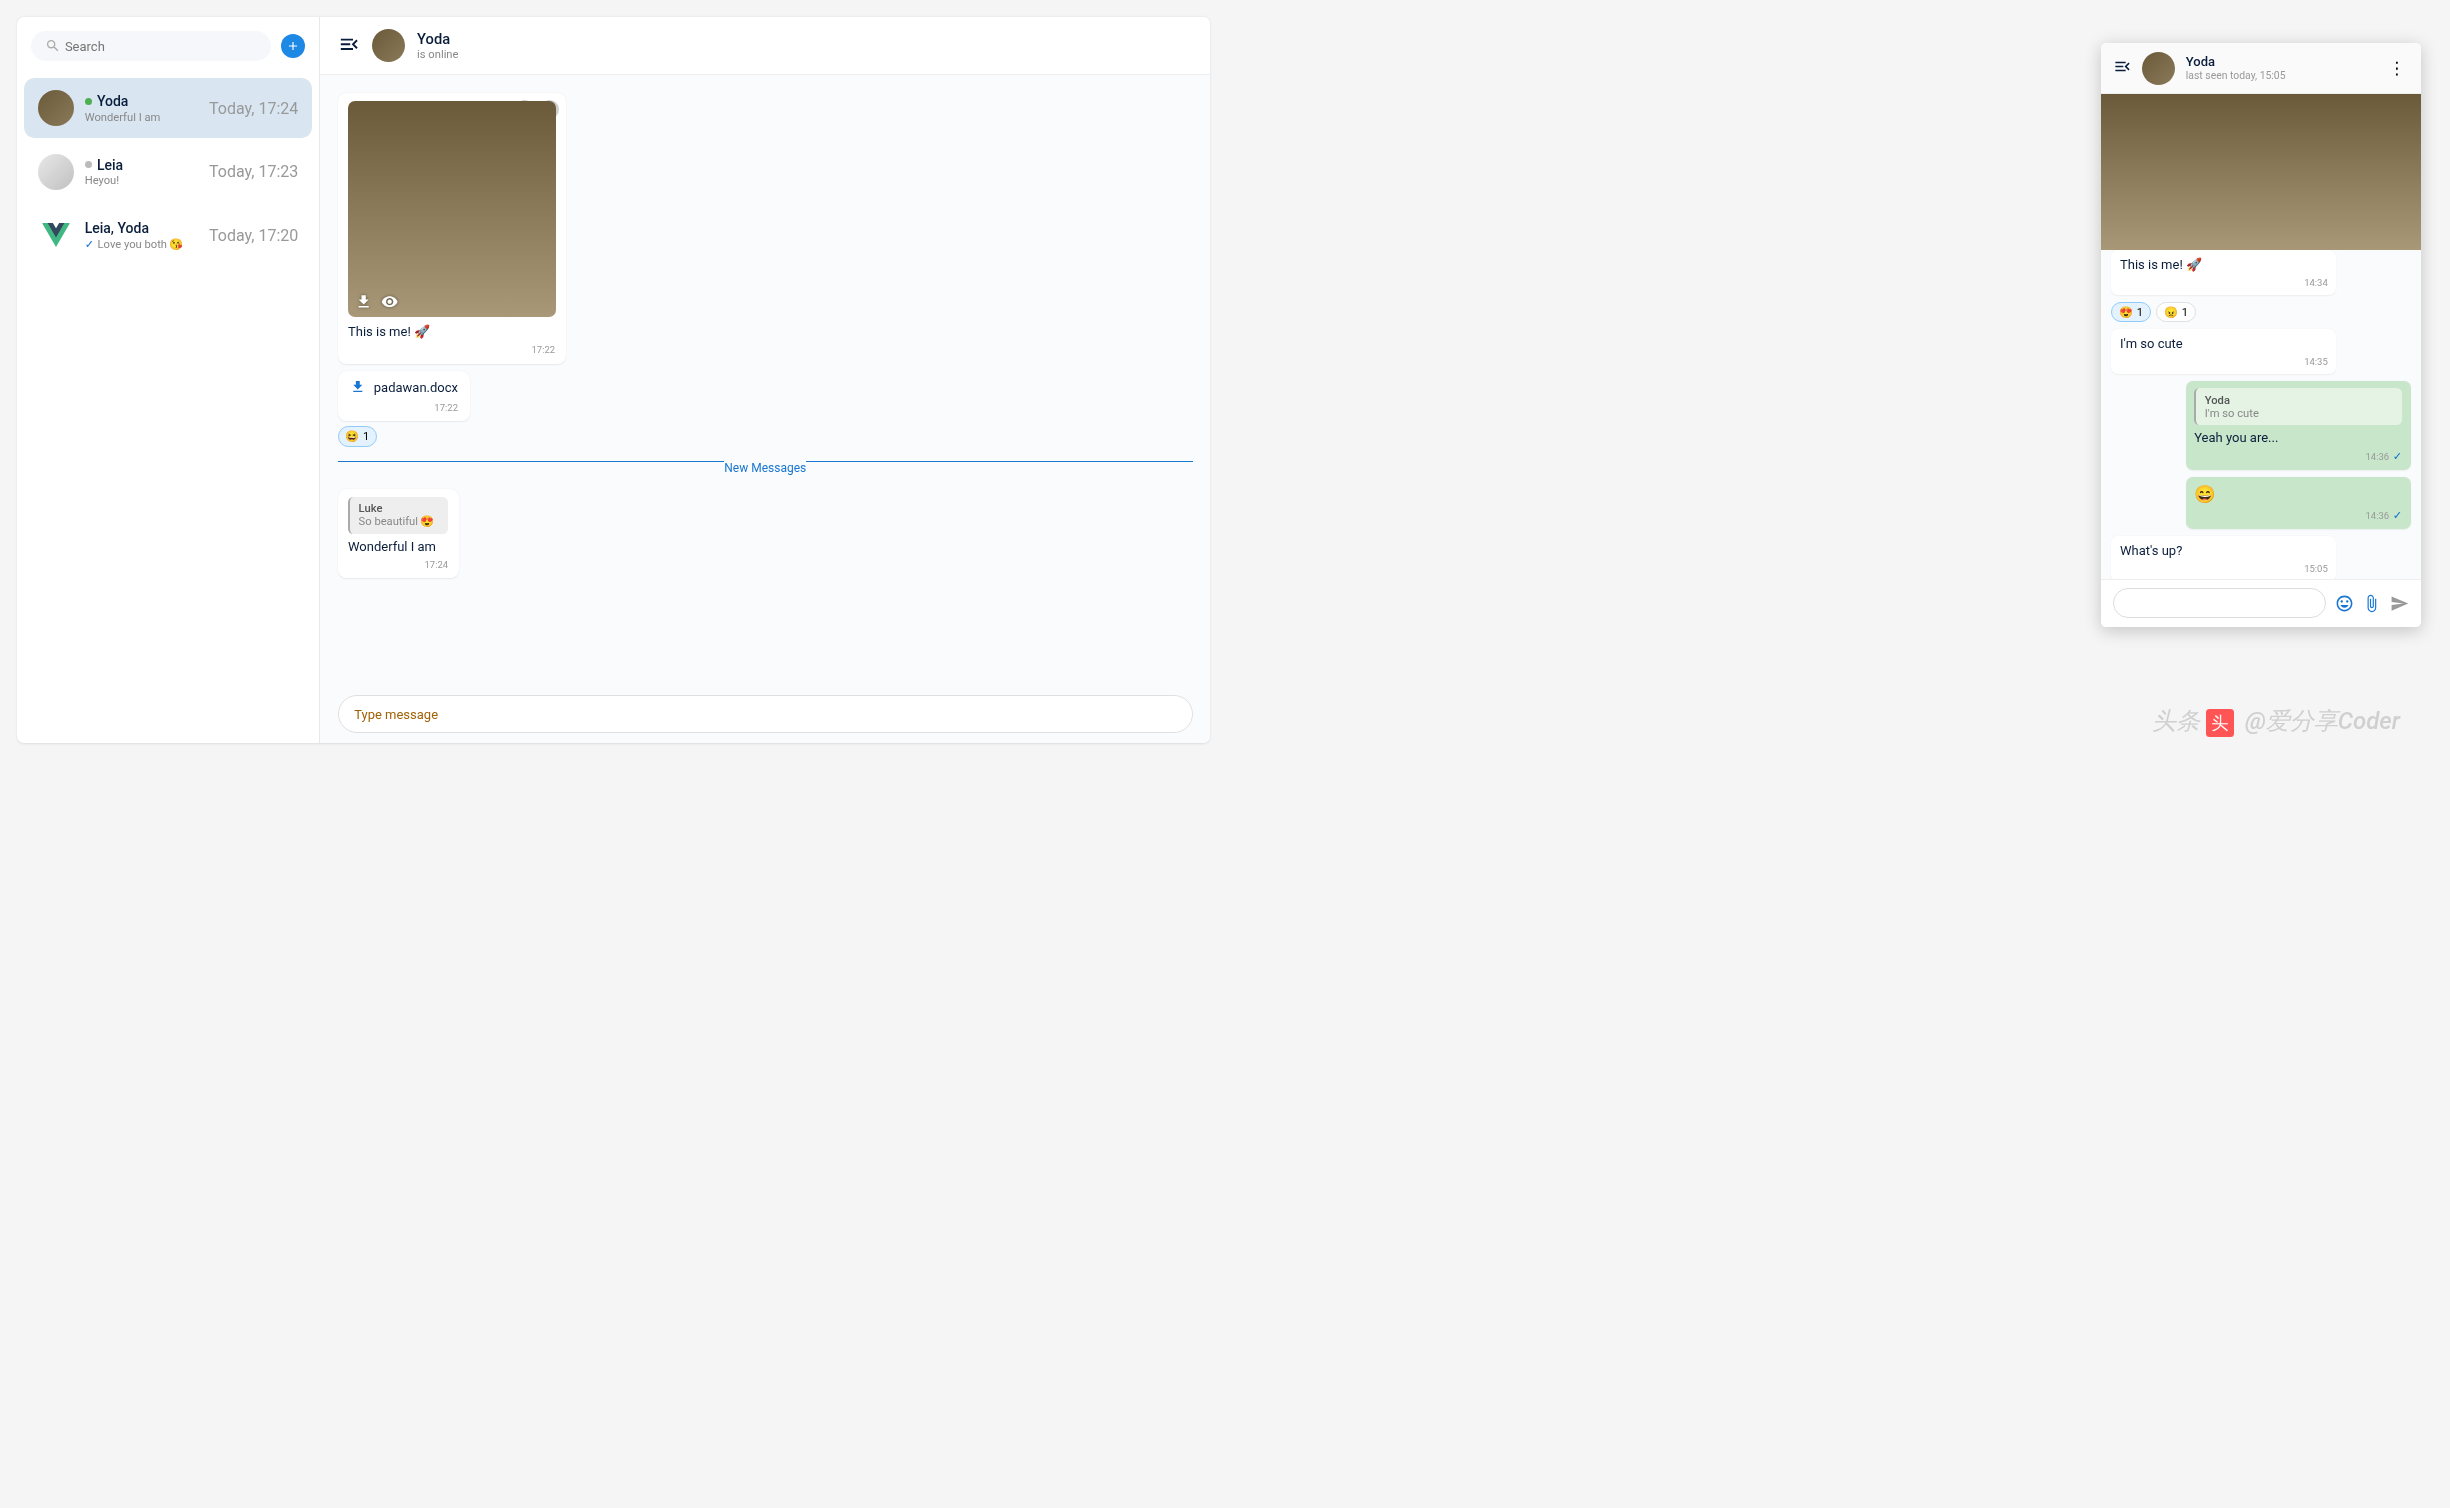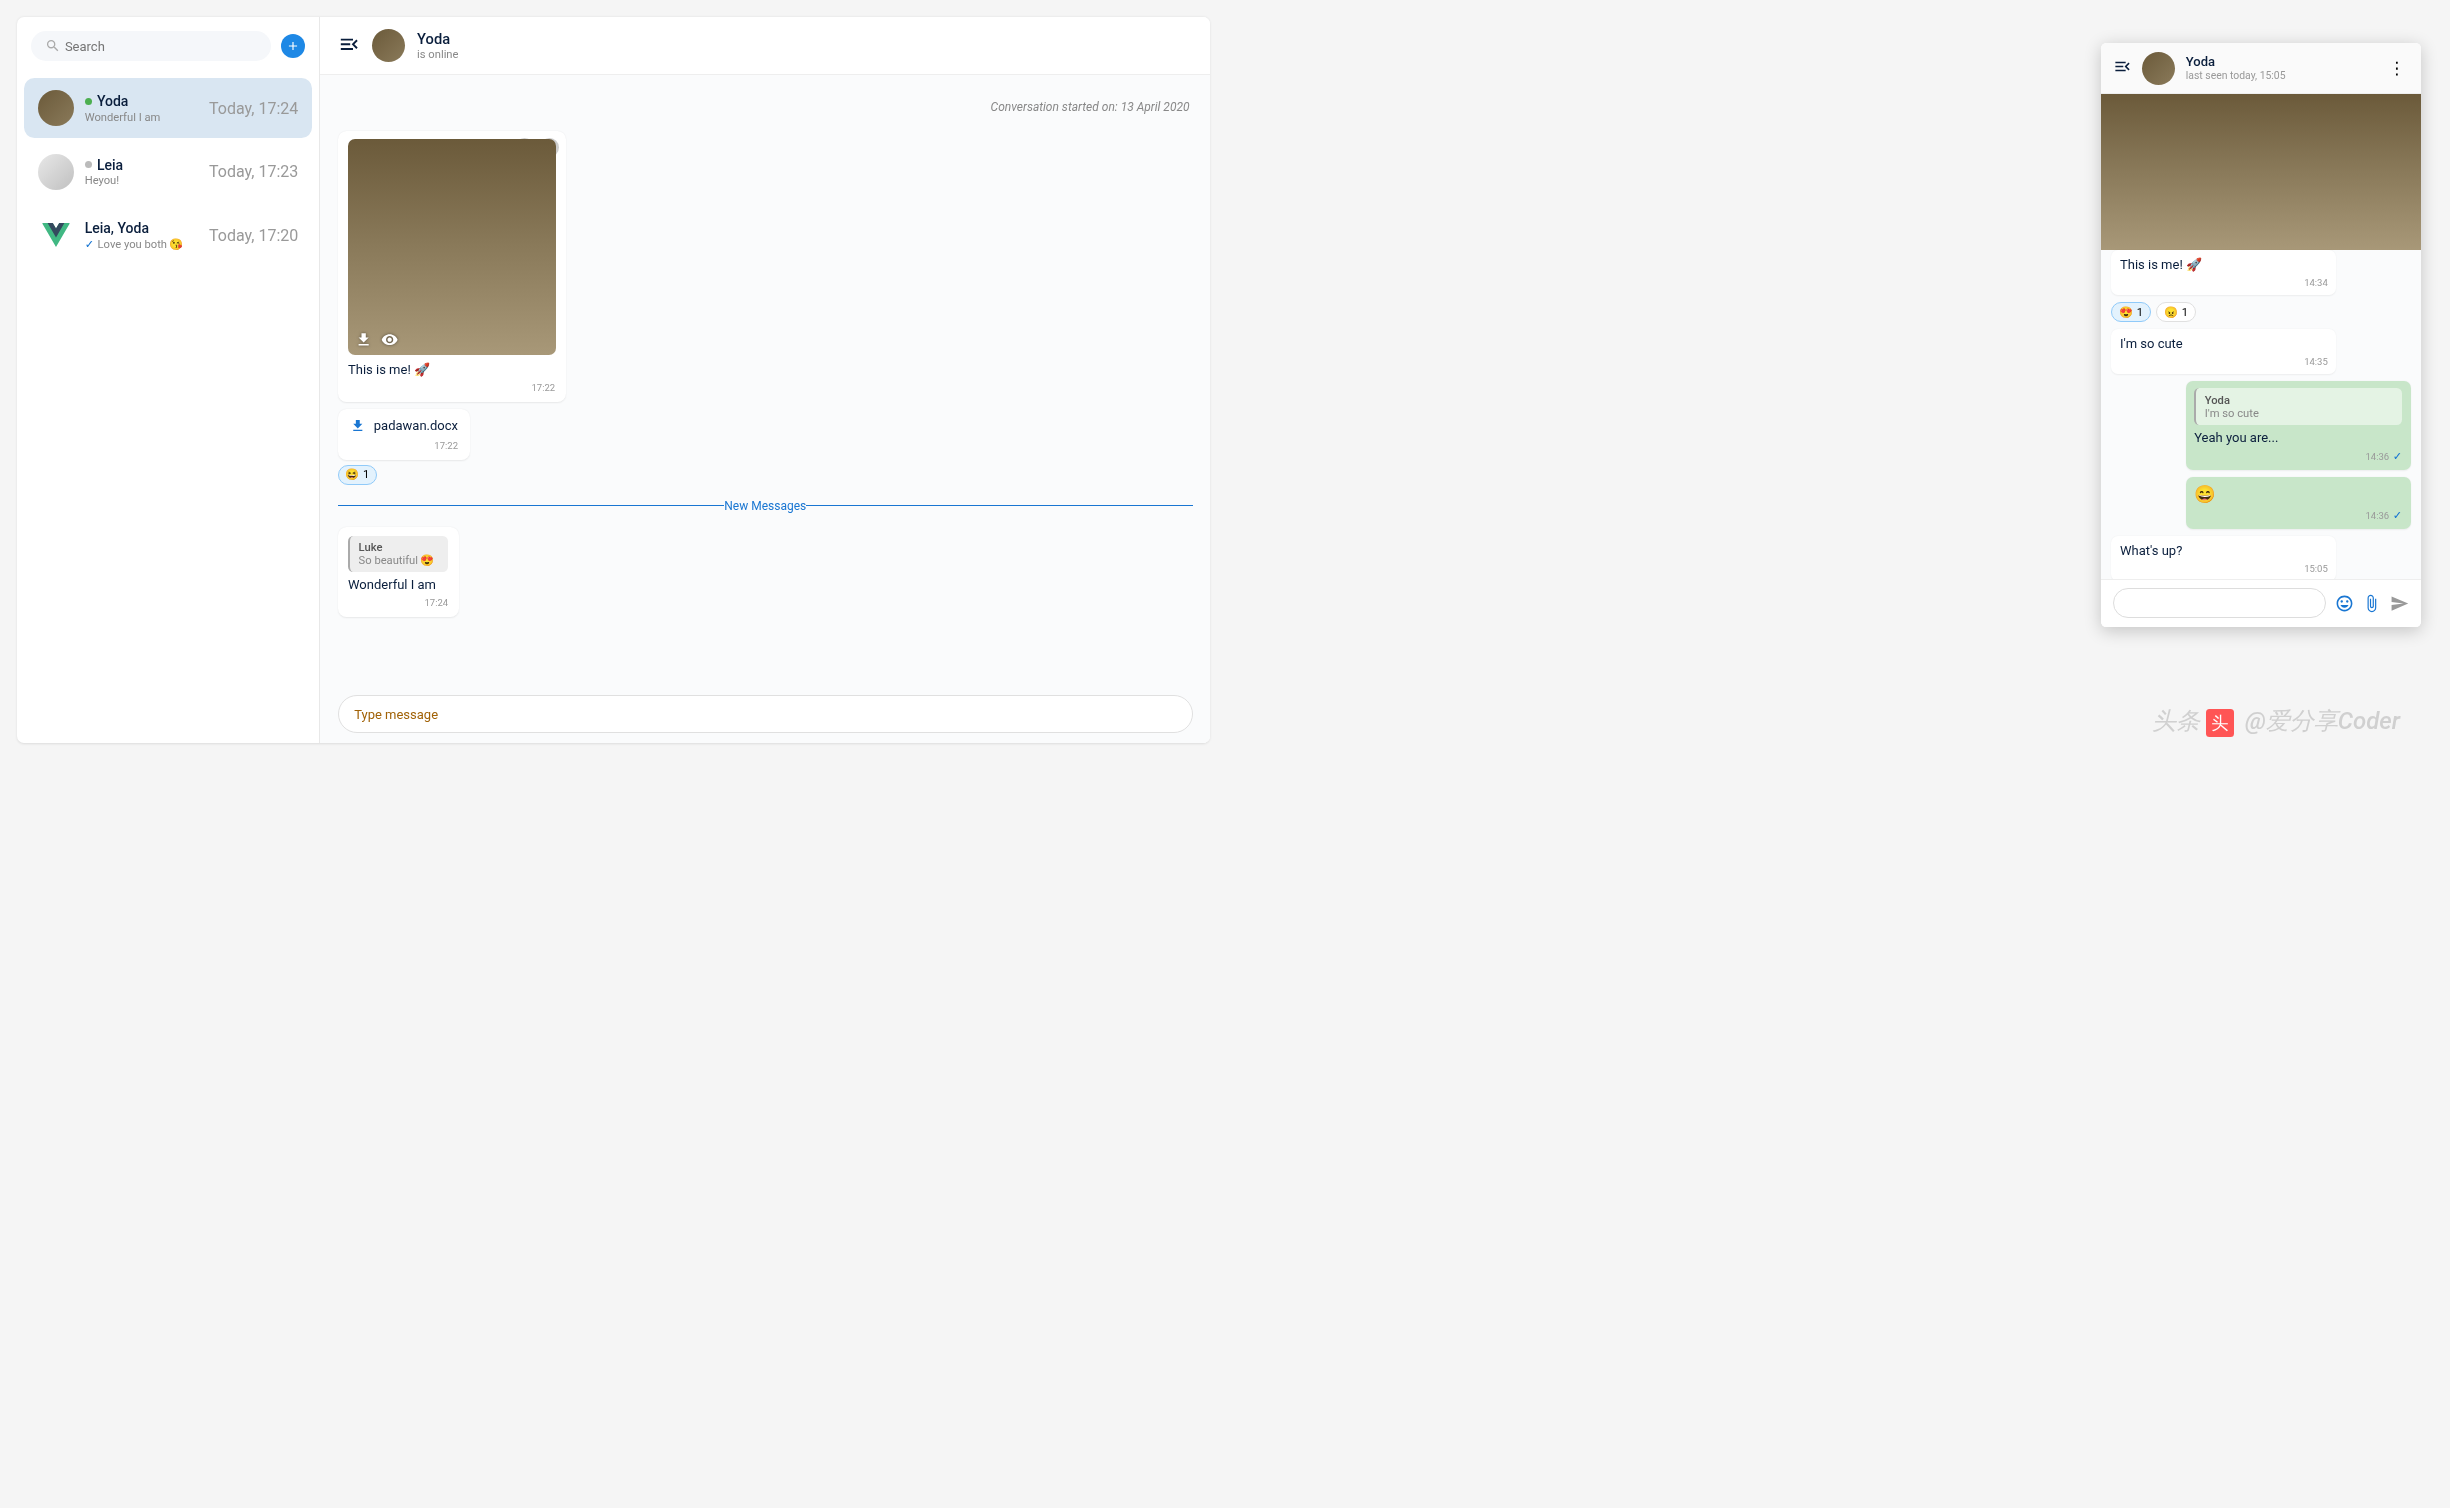--- a/index.html
+++ b/index.html
@@ -41,21 +41,21 @@
 .img-actions svg{fill:#fff;filter:drop-shadow(0 0.9px 1.7px rgba(0,0,0,.5))}
 .hover-actions{position:absolute;top:7px;right:7px;display:flex;gap:5.2px}
 .hover-actions span{width:19px;height:19px;border-radius:50%;background:rgba(200,200,200,.9);display:flex;align-items:center;justify-content:center;font-size:10.4px;cursor:pointer}
 .bubble-text{font-size:13px;color:#0a1e3c}
 .bubble-time{font-size:9.5px;color:#999;text-align:center;margin-top:5px;display:flex;justify-content:flex-end;align-items:center;gap:3.5px}
 .file-bubble{background:#fff;border-radius:8.6px;padding:8.6px 12px;display:inline-flex;align-items:center;gap:8.6px;box-shadow:0 0.9px 1.7px rgba(0,0,0,.08)}
 .reactions{display:flex;gap:5.2px;margin-top:5.2px}
 .reaction{display:inline-flex;align-items:center;gap:3.5px;padding:2.6px 7px;border-radius:10.4px;font-size:11.2px;cursor:pointer}
 .reaction.active{background:#e3f2fd;border:0.9px solid #90caf9}
 .reaction.plain{background:#fff;border:0.9px solid #e0e0e0}
-.new-msg-divider{display:flex;align-items:center;gap:0;margin:14px 0;color:#1976d2;font-size:12px}
+.new-msg-divider{display:flex;gap:0;margin:14px 0;color:#1976d2;font-size:12px}
 .new-msg-divider .line{flex:1;height:0.9px;background:#1976d2}
 .reply-preview{background:#eee;border-radius:5.2px;padding:5.2px 8.6px;margin-bottom:5.2px;border-left:2.6px solid #aaa}
 .reply-preview .rp-name{font-size:11.2px;color:#555;font-weight:500}
 .reply-preview .rp-text{font-size:11.2px;color:#888}
 .composer{padding:10.4px 17.3px;background:#fafbfc}
 .composer-input{background:#fff;border:0.9px solid #e0e0e0;border-radius:21px;padding:10.4px 15.6px;font-size:13px;color:#a16207}
 .floating-chat{position:absolute;top:43px;right:29px;width:320px;height:584px;background:#fff;border-radius:5.2px;box-shadow:0 3.5px 17.3px rgba(0,0,0,.2);display:flex;flex-direction:column;overflow:hidden}
 .fc-header{display:flex;align-items:center;padding:8.6px 12px;gap:10.4px;background:#fafafa;border-bottom:0.9px solid #eee}
 .fc-header .avatar{width:33px;height:33px}
 .fc-title{font-size:13px;font-weight:500;color:#0a1e3c}
@@ -140,21 +140,20 @@
             <path d="M3 18h13v-2H3v2zm0-5h10v-2H3v2zm0-7v2h13V6H3zm18 9.59L17.42 12 21 8.41 19.59 7l-5 5 5 5L21 15.59z"></path>
           </svg>
       </span>
       <div class="avatar yoda" style="width:33px;height:33px"></div>
       <div>
         <div class="chat-title">Yoda</div>
         <div class="chat-status">is online</div>
       </div>
     </div>
     <div class="messages">
-      <div class="date-divider">Conversation started on: 13 April 2020</div>
 
       <div class="msg-wrapper">
         <div class="bubble" style="max-width:228px">
           <div class="hover-actions">
             <span>☺</span>
             <span>
                 <svg width="10.4" height="10.4" viewBox="0 0 24 24" fill="#666">
                   <path d="M7 10l5 5 5-5z"></path>
                 </svg>
               </span>

